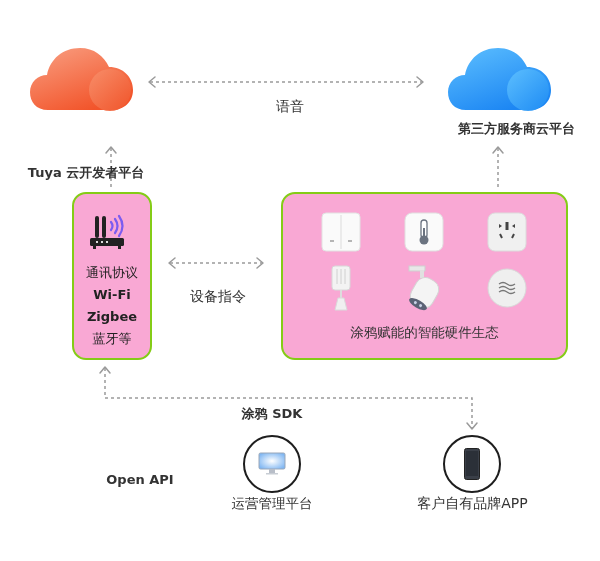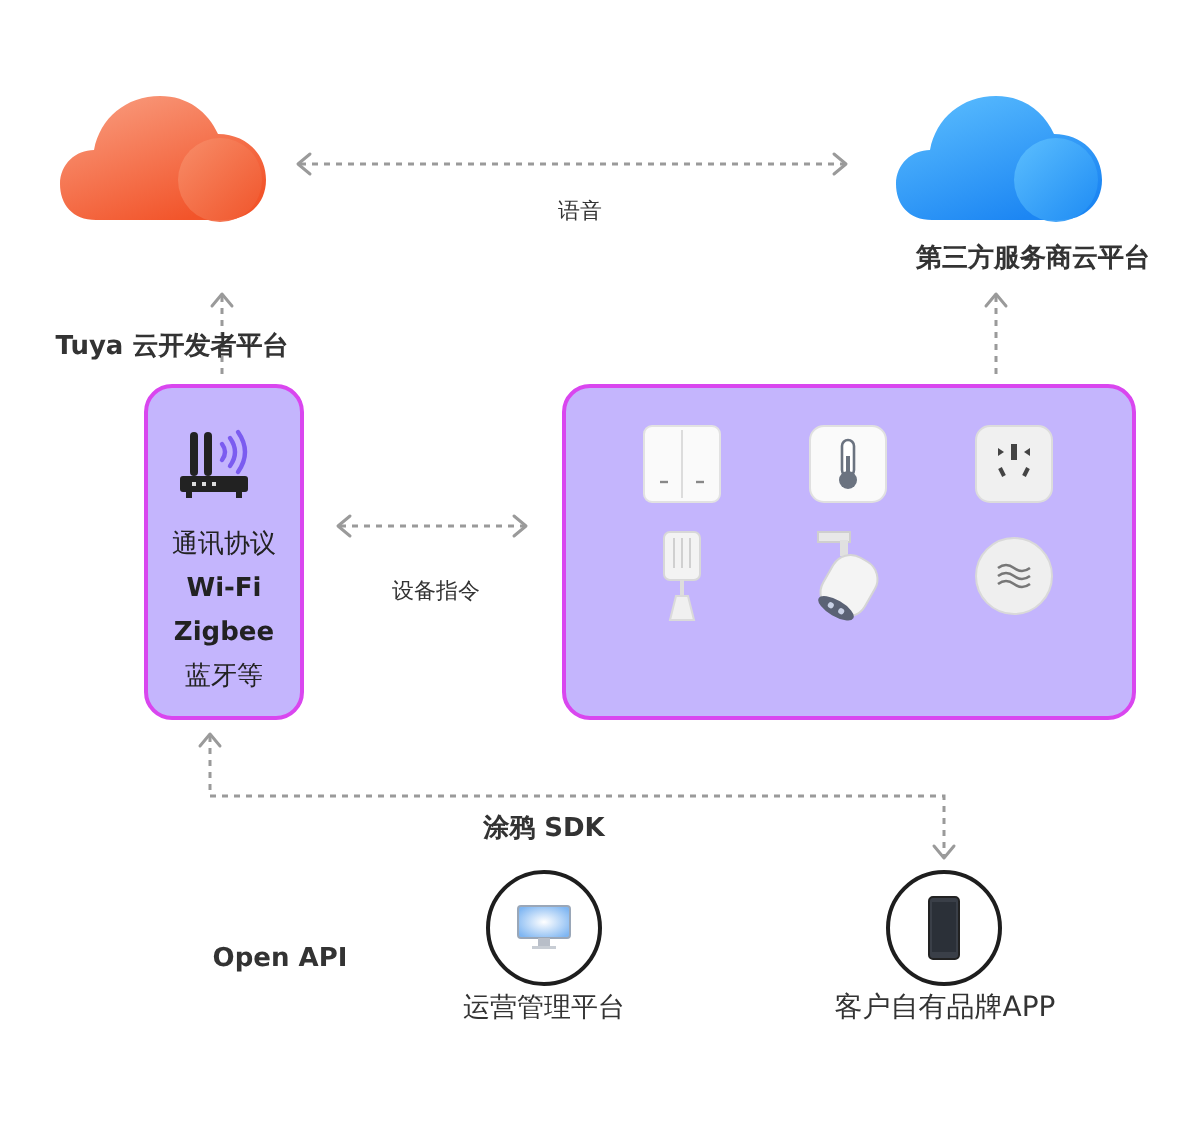--- a/index.html
+++ b/index.html
@@ -1,22 +1,22 @@
 <!DOCTYPE html>
 <html><head>
 <meta charset="utf-8">
 <style>
   html, body { margin: 0; padding: 0; background: #ffffff; }
   body { width: 600px; height: 561px; position: relative; overflow: hidden;
          font-family: "DejaVu Sans", "Liberation Sans", sans-serif; color: #2b2b2b; }
   .abs { position: absolute; }
   .label { font-size: 13px; font-weight: bold; color: #333; white-space: nowrap; }
-  .label-reg { font-size: 11px; color: #333; white-space: nowrap; }
+  .label-reg { font-size: 14px; color: #333; white-space: nowrap; }
   svg.overlay { position: absolute; left: 0; top: 0; }
-  .box { position: absolute; border: 2px solid #d946ef; border-radius: 14px; background: #c4b5fd; box-sizing: border-box; }
+  .box { position: absolute; border: 2px solid #84cc16; border-radius: 14px; background: #f9a8d4; box-sizing: border-box; }
   .proto-text { position: absolute; left: 0; width: 100%; text-align: center; font-size: 13px; color: #222; line-height: 22px; }
   .device { position: absolute; width: 40px; height: 40px; }
   .circle { position: absolute; width: 58px; height: 58px; border: 2px solid #1e1e1e; border-radius: 50%; box-sizing: border-box; background: #fff; }
 </style>
 </head>
 <body>
 
 <svg class="overlay" width="600" height="561">
   <g stroke="#9a9a9a" stroke-width="1.5" fill="none" stroke-dasharray="3,3">
 
@@ -150,20 +150,21 @@
   </svg>
 
   <svg class="device" style="left:204px; top:74px;" viewBox="0 0 40 40">
     <circle cx="20" cy="20" r="19" fill="#efefef" stroke="#d9d9d9"></circle>
     <g fill="none" stroke="#777" stroke-width="1.3">
       <path d="M12 16 Q16 13 20 16 T28 16"></path>
       <path d="M12 20 Q16 17 20 20 T28 20"></path>
       <path d="M12 24 Q16 21 20 24 T28 24"></path>
     </g>
   </svg>
+  <div class="abs label-reg" style="left:0; top:130px; width:100%; text-align:center; font-size:13.5px;">涂鸦赋能的智能硬件生态</div>
 </div>
 
 <div class="abs label" style="left:232px; top:405px; width:80px; text-align:center;">涂鸦 SDK</div>
 
 <div class="abs label" style="left:100px; top:472px; width:80px; text-align:center;">Open API</div>
 
 <div class="circle" style="left:243px; top:435px;">
   <svg class="abs" style="left:13px; top:15px;" width="28" height="24" viewBox="0 0 28 24">
     <defs>
       <radialGradient id="gScreen" cx="0.5" cy="0.5" r="0.6">

